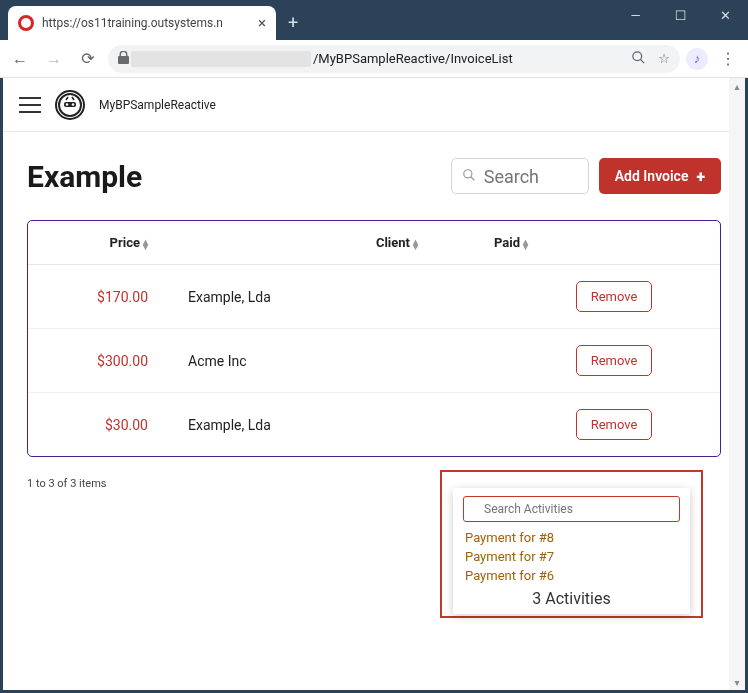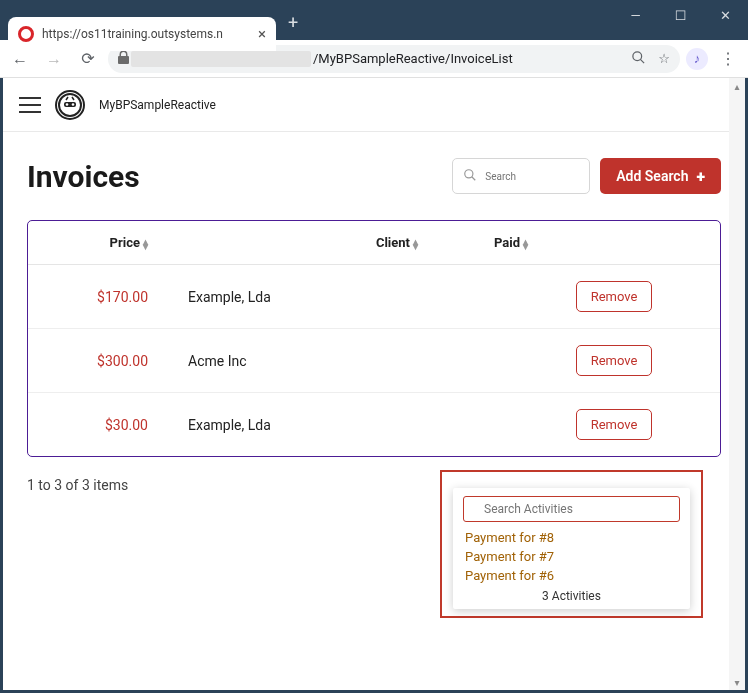--- a/index.html
+++ b/index.html
@@ -1,19 +1,19 @@
 <!DOCTYPE html>
 <html><head>
 <meta charset="utf-8">
 <style>
   * { box-sizing: border-box; margin: 0; padding: 0; font-family: -apple-system, BlinkMacSystemFont, "Segoe UI", Roboto, Arial, sans-serif; }
   body { width: 748px; height: 693px; background: #2b4258; overflow: hidden; position: relative; }
   
   .titlebar { height: 40px; background: #2b4258; display: flex; align-items: flex-start; color: #fff; }
-  .tab { background: #fff; height: 34px; margin-top: 17px; margin-left: 8px; display: flex; align-items: center; padding: 0 10px 0 10px; border-radius: 8px 8px 0 0; width: 268px; color: #333; font-size: 12px; position: relative; }
+  .tab { background: #fff; height: 34px; margin-top: 6px; margin-left: 8px; display: flex; align-items: center; padding: 0 10px 0 10px; border-radius: 8px 8px 0 0; width: 268px; color: #333; font-size: 12px; position: relative; }
   .tab-favicon { width: 16px; height: 16px; border-radius: 50%; background: #fff; border: 3px solid #d9252a; display: inline-block; margin-right: 8px; flex-shrink: 0; }
   .tab-title { flex: 1; white-space: nowrap; overflow: hidden; text-overflow: ellipsis; color: #444; }
   .tab-close { font-size: 15px; color: #555; margin-left: 6px; cursor: pointer; }
   .newtab { color: #d9dde1; font-size: 18px; margin: 12px 0 0 12px; cursor: pointer; }
   .winctrls { margin-left: auto; display: flex; }
   .winctrls div { width: 45px; height: 30px; display: flex; align-items: center; justify-content: center; color: #d9dde1; cursor: pointer; font-size: 13px; }
   
   .browserbar { background: #fff; height: 38px; display: flex; align-items: center; padding: 0 6px; border-bottom: 1px solid #e0e0e0; gap: 6px; }
   .navbtn { width: 28px; height: 28px; display: flex; align-items: center; justify-content: center; color: #5f6368; border-radius: 50%; cursor: pointer; font-size: 16px; }
   .navbtn.disabled { color: #b9b9b9; }
@@ -48,27 +48,27 @@
   thead th .sort { color:#999; font-size:10px; display:inline-flex; flex-direction:column; line-height:5px; margin-left:3px; vertical-align:middle;}
   tbody td { padding:16px 0; border-bottom:1px solid #eee; font-size:14px; color:#222; }
   tbody tr:last-child td { border-bottom:none; }
   .col-price { width:160px; text-align:right; padding-right:40px !important; color:#bf332c; }
   thead .col-price { color:#222; }
   .col-client { width:230px; }
   .col-paid { width:110px; }
   .col-act { text-align:center; padding-right:20px !important;}
   .removebtn { border:1px solid #bf332c; background:#fff; color:#bf332c; padding:7px 14px; border-radius:5px; font-size:13px; cursor:pointer; }
   
-  .pager { margin-top:20px; font-size:14px; color:#444; }
+  .pager { margin-top:20px; font-size:11px; color:#444; }
   
   .taskbox-outline { position:absolute; left:437px; top:392px; width:263px; height:148px; border:2px solid #c0392b; }
   .taskbox { position:absolute; left:450px; top:410px; width:237px; background:#fff; box-shadow:0 2px 10px rgba(0,0,0,0.2); border-radius:2px; padding:8px 0 6px 0; }
   .taskbox input { width:calc(100% - 20px); margin:0 10px 6px 10px; height:26px; border:1px solid #c0392b; border-radius:3px; padding:0 20px; font-size:12px; outline:none; }
   .taskbox .act { padding:2px 12px; font-size:13px; color:#a16207; cursor:pointer; }
-  .taskbox .count { text-align:center; font-size:12px; color:#333; padding-top:4px; }
+  .taskbox .count { text-align:center; font-size:16px; color:#333; padding-top:4px; }
 </style>
 </head>
 <body>
 
 <div class="titlebar">
   <div class="tab">
     <span class="tab-favicon"></span>
     <span class="tab-title">https://os11training.outsystems.n</span>
     <span class="tab-close">×</span>
   </div>
@@ -125,32 +125,32 @@
           <circle cx="10" cy="12.5" r="1.3" fill="#fff"></circle>
           <circle cx="16" cy="12.5" r="1.3" fill="#fff"></circle>
           <path d="M9 8 L11 5 M17 8 L15 5" stroke="#222" stroke-width="1.5"></path>
         </svg>
     </div>
     <div class="appname">MyBPSampleReactive</div>
   </div>
 
   <div class="content">
     <div class="pagehead">
-      <div class="pagetitle">Invoices</div>
+      <div class="pagetitle">Example</div>
       <div class="searchbox">
         <span>
           <svg width="14" height="14" viewBox="0 0 24 24" fill="none" stroke="#999" stroke-width="2">
               <circle cx="10" cy="10" r="7"></circle>
               <line x1="21" y1="21" x2="15" y2="15"></line>
             </svg>
         </span>
-        <input type="text" style="border: none; background: transparent; outline: none; font-size: 10px; width: 100%; color: #ec4899;" placeholder="Search">
+        <input type="text" style="border: none; background: transparent; outline: none; font-size: 18px; width: 100%; color: #ec4899;" placeholder="Search">
       </div>
       <button class="addbtn">
-        <span>Add Search</span>
+        <span>Add Invoice</span>
         <span class="plus">+</span>
       </button>
     </div>
 
     <div class="tablewrap">
       <table>
         <thead>
           <tr>
             <th class="col-price"><span>Price</span><span class="sort">
                   <span>▴</span>

